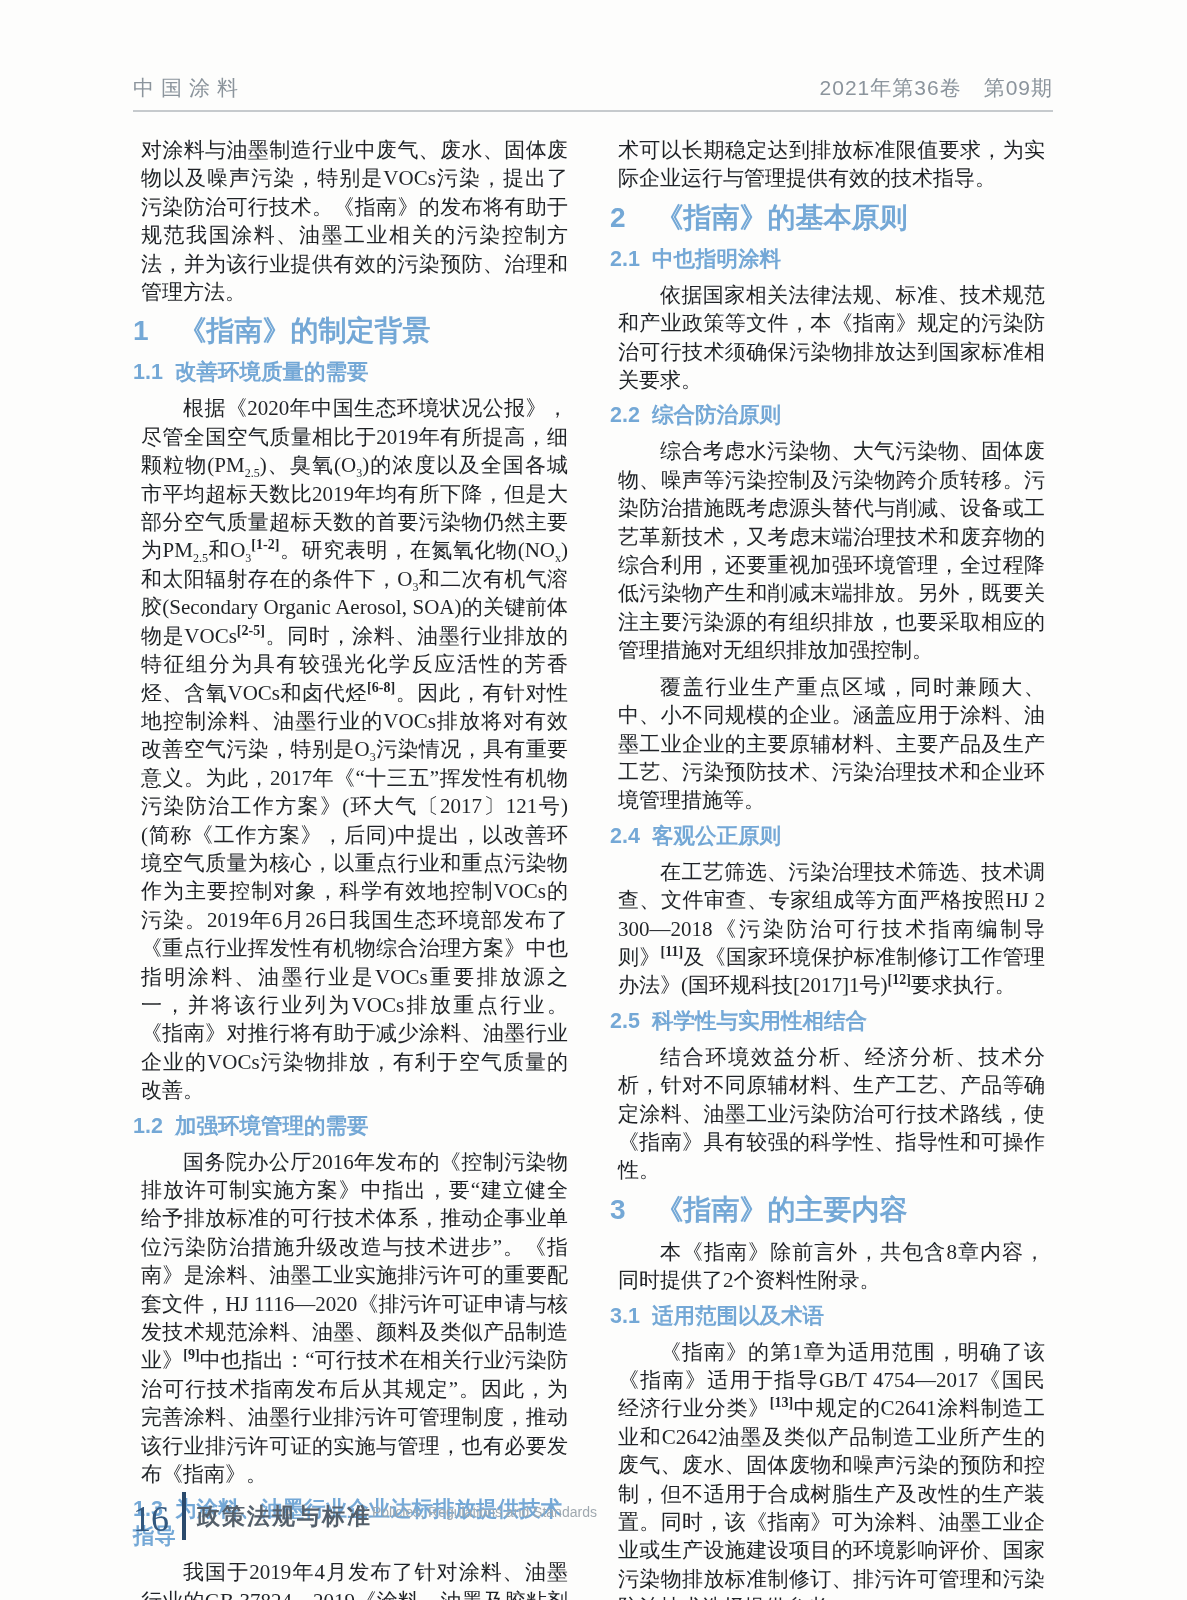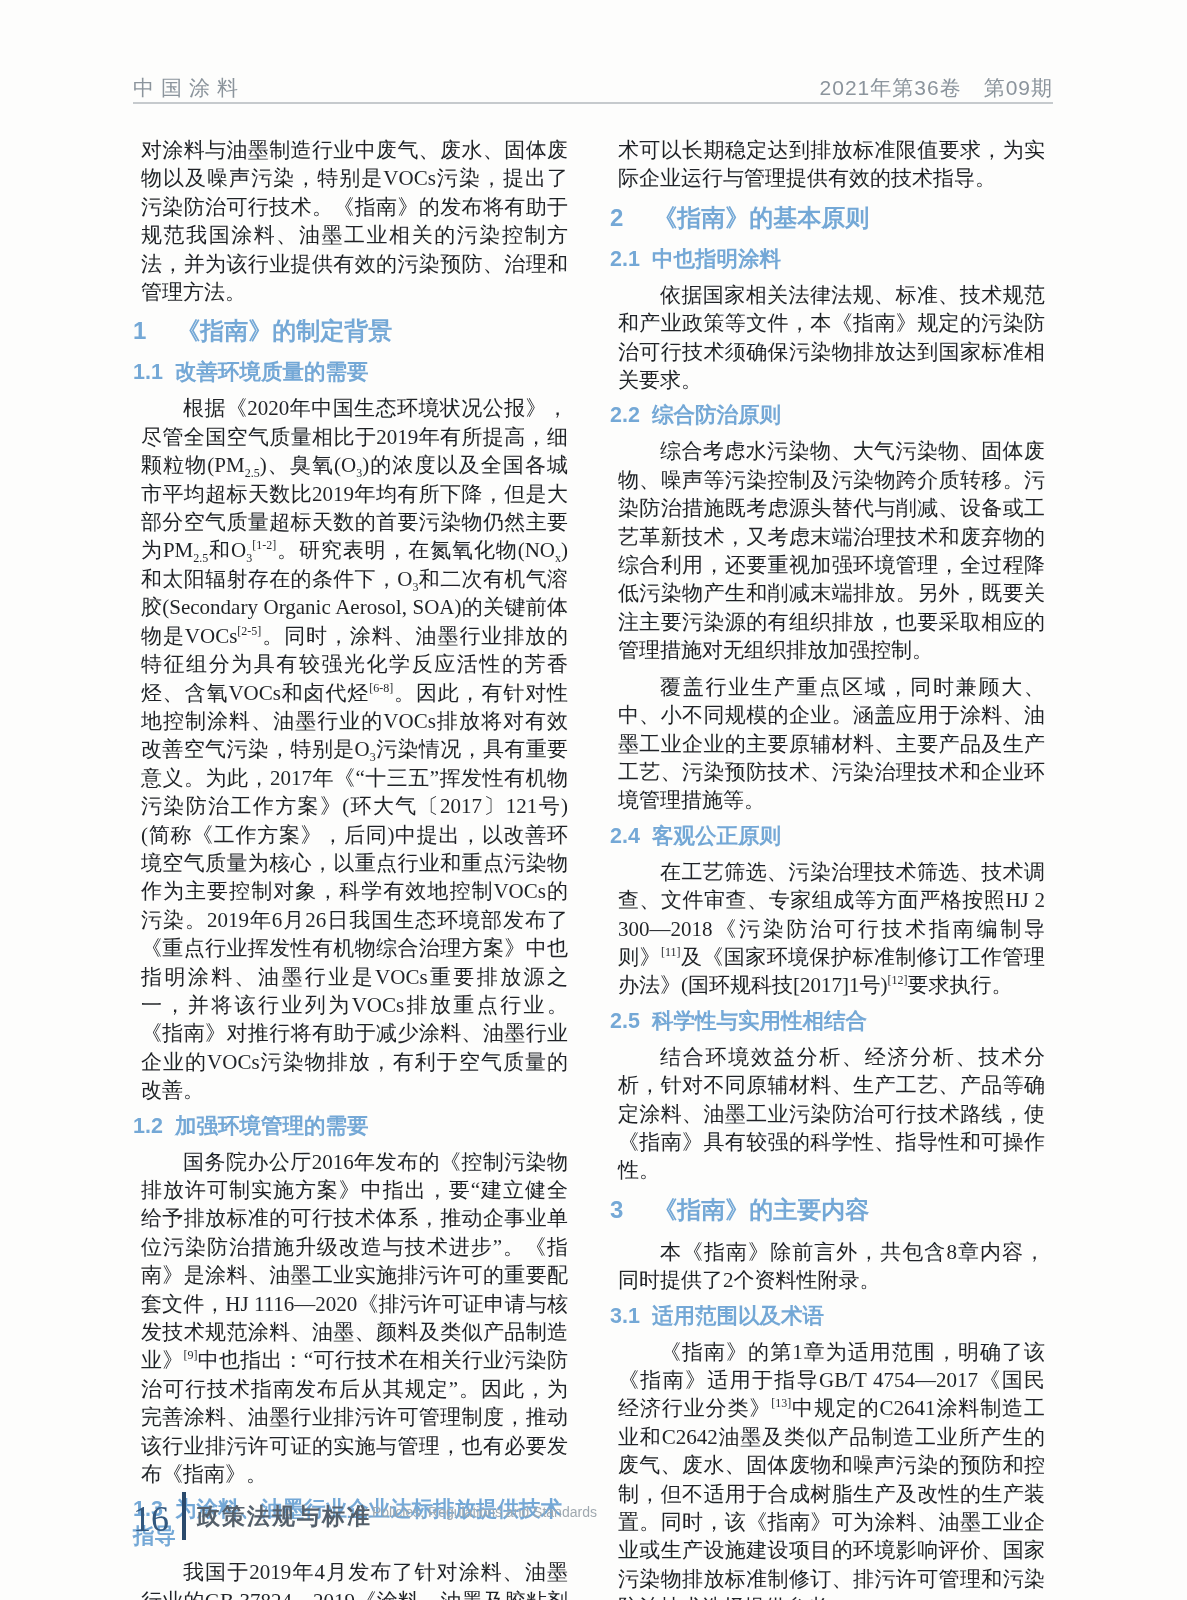--- a/index.html
+++ b/index.html
@@ -23,44 +23,45 @@
     overflow:hidden;
     font-family:"Liberation Serif","DejaVu Serif",serif;
     color:var(--text-color);
   }
   
   .header{
     position:absolute;top:74px;left:133px;width:920px;
     display:flex;justify-content:space-between;align-items:flex-end;
     font-family:"Liberation Sans","DejaVu Sans",sans-serif;
     font-size:21px;color:var(--header-gray);
+    padding-bottom:8px;
     border-bottom:2px solid var(--rule-gray);
   }
   .journal-name{letter-spacing:7px;}
   .issue-info{letter-spacing:1px;}
   
   .columns{
     position:absolute;top:128px;left:133px;width:920px;
     display:flex;gap:34px;
   }
   .col{width:443px;}
   .para{
     margin:8px;
     font-size:21px;line-height:28.4px;
     text-align:justify;
     text-justify:inter-ideograph;
     word-break:break-all;
   }
   .para.indent{text-indent:2em;}
-  .para sup{font-size:12px;line-height:0;}
+  .para sup{font-size:14px;line-height:0;font-weight:bold;}
   .para sub{font-size:12px;line-height:0;}
   .heading1{
     font-family:"Liberation Sans","DejaVu Sans",sans-serif;
     font-weight:bold;color:var(--heading-blue);
-    font-size:24px;line-height:34px;
+    font-size:28px;line-height:34px;
     margin:3px 0 11px 0;
   }
   .heading1 .hnum{margin-right:30px;}
   .heading2{
     font-family:"Liberation Sans","DejaVu Sans",sans-serif;
     font-weight:bold;color:var(--heading-blue);
     font-size:21.5px;line-height:27px;
     margin:7px 0 7px 0;
   }
   .heading2 .hnum{margin-right:12px;}

